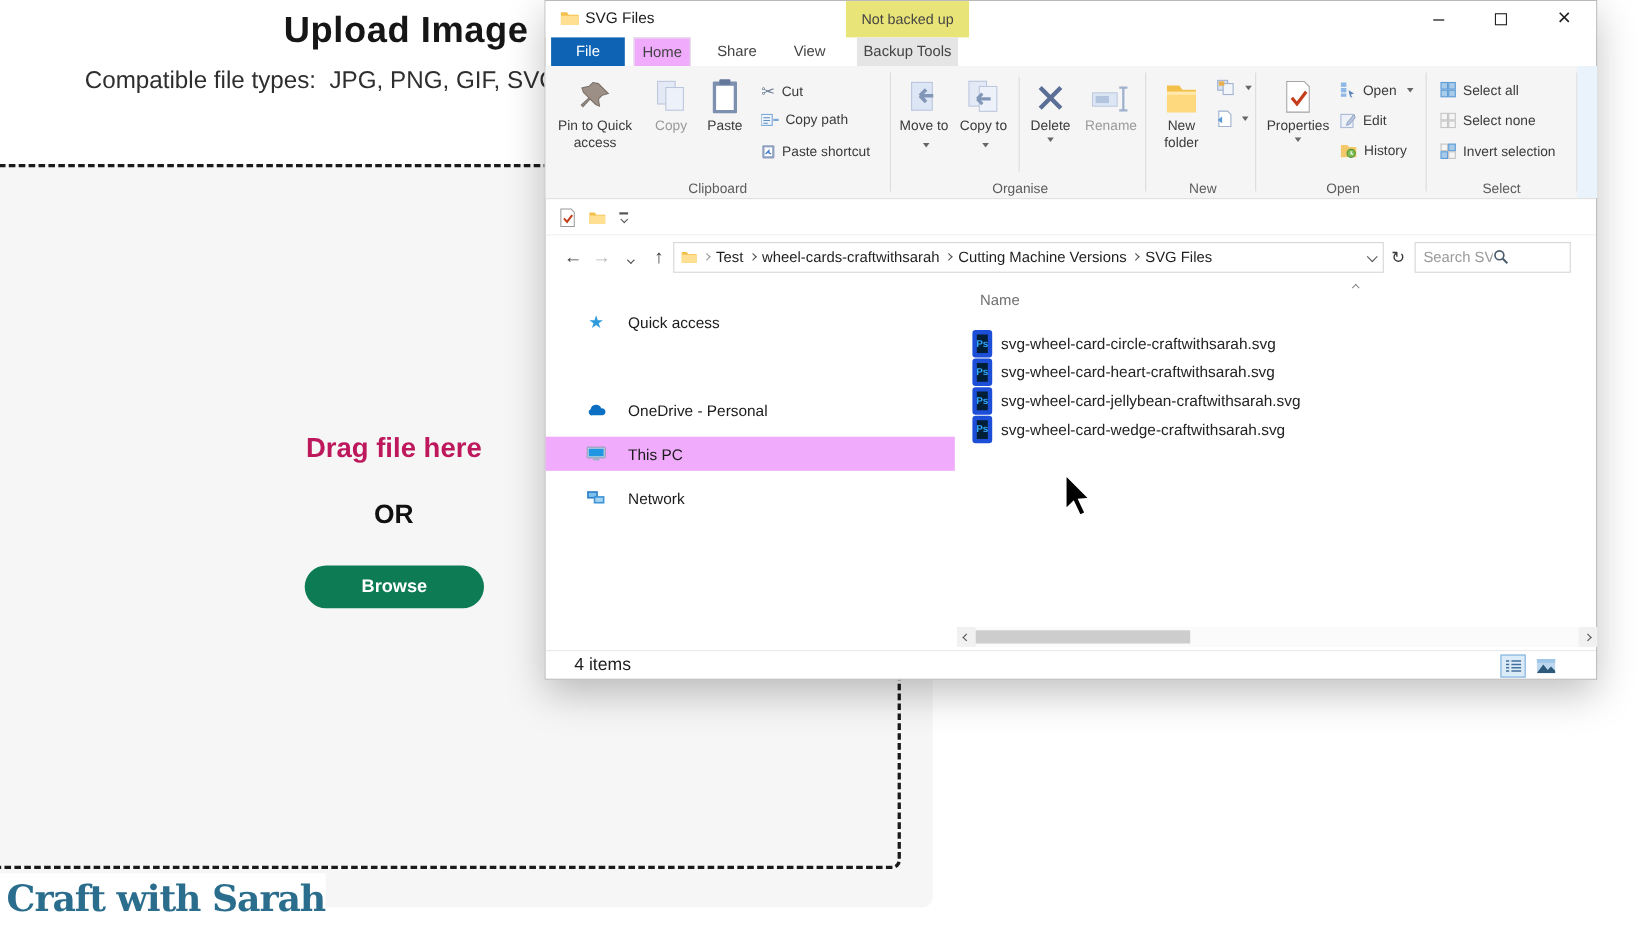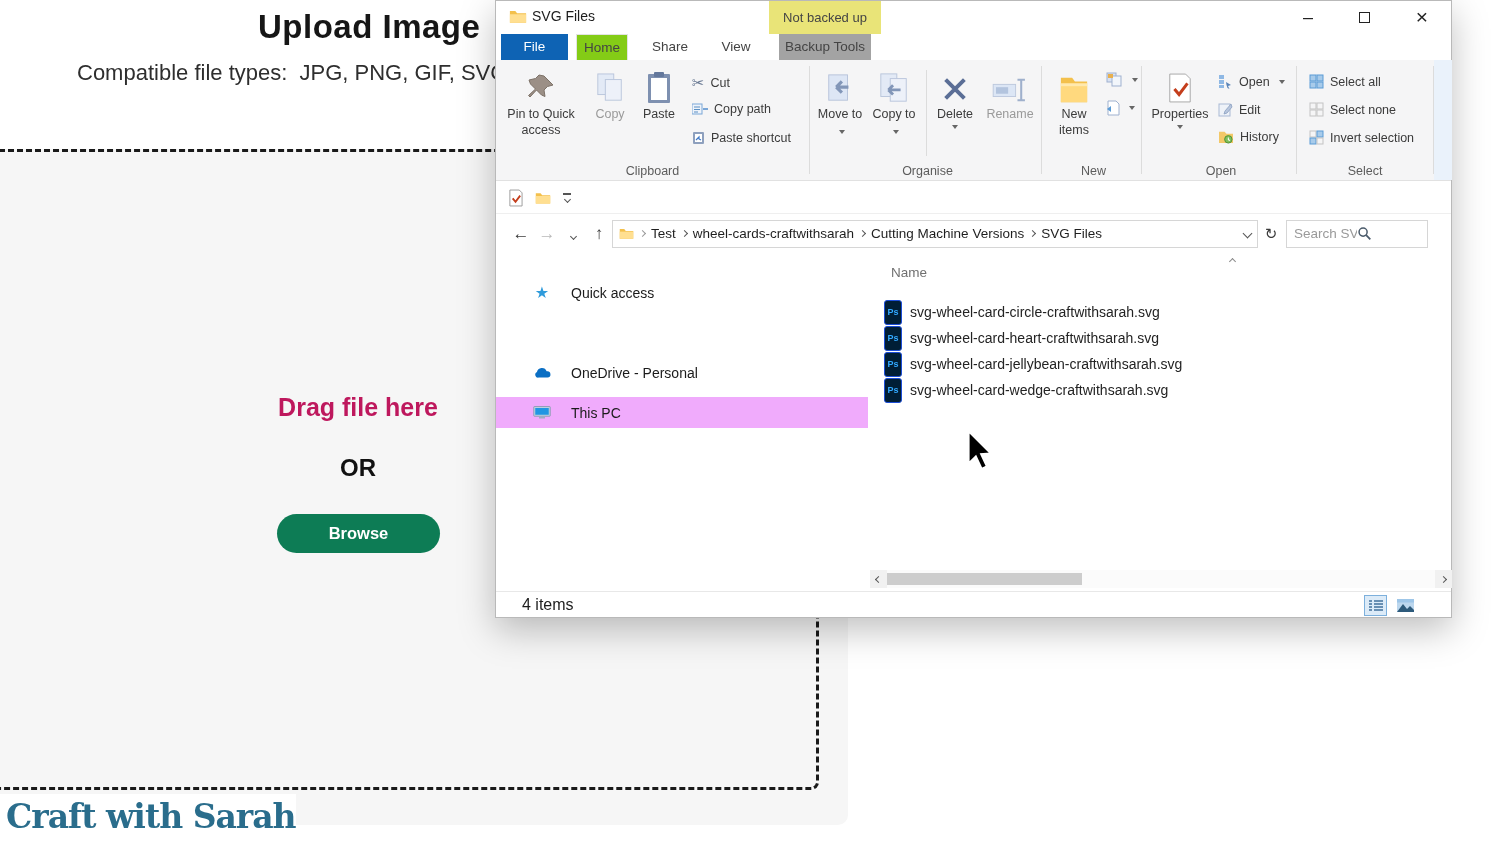--- a/index.html
+++ b/index.html
@@ -26,24 +26,24 @@
   #badge{left:273px;top:0;width:112px;height:33px;text-align:center;line-height:33px;font-size:13px;color:#454545}
   .winctl{top:4px;width:40px;height:24px;display:flex;align-items:center;justify-content:center;cursor:pointer}
   #ctl-min{left:792px;font-size:18px;color:#222}
   #ctl-max{left:848px}
   #ctl-max .sq{width:11px;height:11px;border:1.4px solid #222}
   #ctl-close{left:906px;font-size:21px;color:#222}
   
   #tabrow{left:0;top:33px;width:100%;height:26px}
   .tab{position:absolute;top:0;height:26px;line-height:26px;text-align:center;font-size:13.5px;color:#444;cursor:pointer}
   #tab-file{left:5px;width:67px;color:#fff}
-  #tab-home{left:80px;width:52px;background:#84cc16;border:1px solid #e3e3e3;border-bottom:none}
+  #tab-home{left:80px;width:52px;background:#f0abfc;border:1px solid #e3e3e3;border-bottom:none}
   #tab-share{left:148px;width:52px}
   #tab-view{left:214px;width:52px}
-  #tab-backup{left:283px;width:92px;background:#a3a3a3}
+  #tab-backup{left:283px;width:92px;background:#e5e5e5}
   #ribbon-collapse{left:898px;top:38px}
   #help-btn{left:930px;top:36px;width:19px;height:19px;border-radius:50%;background:#1065c0;color:#fff;
     font-size:12px;font-weight:bold;display:flex;align-items:center;justify-content:center;cursor:pointer}
   
   #ribbon{left:0;top:59px;width:100%;height:121px;background:#f5f5f6;border-bottom:1px solid #e1e1e1}
   .grp{position:absolute;top:0;height:121px}
   .glabel{position:absolute;bottom:3px;left:0;width:100%;text-align:center;font-size:12.5px;color:#5c5c5c}
   .vsep{position:absolute;top:6px;width:1px;height:108px;background:#dcdcdc}
   .bigbtn{position:absolute;top:6px;text-align:center;font-size:12.5px;color:#3b3b3b;line-height:1.25;cursor:pointer}
   .bigbtn .ico{height:38px;display:flex;align-items:flex-end;justify-content:center;margin-bottom:3px}
@@ -72,21 +72,21 @@
   #sidebar{left:0;top:252px;width:372px;height:318px}
   .srow{position:absolute;left:0;width:100%;height:31px;display:flex;align-items:center;cursor:pointer}
   .srow .sico{width:20px;margin-left:36px;display:flex;justify-content:center}
   .srow .slbl{margin-left:19px;font-size:14px;color:#1b1b1b}
   .srow.sel{background:#f0abfc}
   #files{left:374px;top:252px;width:581px;height:318px}
   #col-name{position:absolute;left:21px;top:12px;font-size:13.5px;color:#707070;cursor:pointer}
   #sort-chev{position:absolute;left:360px;top:6px}
   .frow{position:absolute;left:14px;height:26px;display:flex;align-items:center;gap:8px;cursor:pointer}
   .ps-ico{width:18px;height:25px;border-radius:3px;display:flex;align-items:center;justify-content:center;
-    font-size:9px;font-weight:bold;border:1px solid #1d4ed8}
+    font-size:9px;font-weight:bold;border:4px solid #1d4ed8}
   .fname{font-size:14px;color:#232323}
   
   #hscroll{left:374px;top:569px;width:582px;height:18px;background:#fbfbfb}
   .sbtn{position:absolute;top:0;width:17px;height:18px;background:#f1f1f1;display:flex;align-items:center;justify-content:center;cursor:pointer}
   #sb-left{left:0}#sb-right{left:565px}
   #sb-thumb{position:absolute;left:17px;top:3px;width:195px;height:12px;background:#cdcdcd;cursor:pointer}
   
   #statusbar{left:0;top:590px;width:100%;height:27px;border-top:1px solid #e8e8e8;display:flex;align-items:center}
   #item-count{margin-left:26px;font-size:16px;color:#1d1d1d}
   #view-btns{position:absolute;right:34px;top:3px;display:flex;gap:7px}
@@ -242,21 +242,21 @@
 
     <div class="grp" style="left:550px;width:95px">
       <div class="bigbtn" style="left:2px;width:52px">
         <div class="ico">
           <svg width="32" height="30" viewBox="0 0 34 32">
               <path d="M3 4h12l3 4h13v22H3z" fill="#f3c04c"></path>
               <path d="M3 10h28v20H3z" fill="#ffd97e"></path>
               <path d="M3 10h28v3H3z" fill="#ffe9ae"></path>
             </svg>
         </div>
-        <span>New items</span>
+        <span>New folder</span>
       </div>
       <div class="smallrow" style="left:60px;top:12px">
         <span>
           <svg width="17" height="15" viewBox="0 0 17 15">
               <rect x="1" y="1" width="9" height="9" fill="#d9e2f2" stroke="#9fb1cf"></rect>
               <rect x="6" y="4" width="9" height="10" fill="#f2f6fb" stroke="#9fb1cf"></rect>
               <rect x="2" y="2" width="5" height="4" fill="#e8b04f"></rect>
             </svg>
         </span>
         <span class="tri"></span>
@@ -429,20 +429,31 @@
     <div class="srow sel" style="top:144px">
       <span class="sico">
         <svg width="18" height="15" viewBox="0 0 24 20">
             <rect x="1" y="2" width="22" height="13" rx="1" fill="#bcd0e2" stroke="#7d93a8"></rect>
             <rect x="3" y="4" width="18" height="9" fill="#2196e3"></rect>
             <rect x="8" y="15.5" width="8" height="2.5" fill="#9bb0c2"></rect>
           </svg>
       </span>
       <span class="slbl">This PC</span>
     </div>
+    <div class="srow" style="top:184px">
+      <span class="sico">
+        <svg width="18" height="15" viewBox="0 0 24 20">
+            <rect x="1" y="2" width="13" height="9" fill="#2f80c3"></rect>
+            <rect x="3" y="4" width="9" height="5" fill="#7cc0ef"></rect>
+            <rect x="9" y="8" width="13" height="9" fill="#3f94d6"></rect>
+            <rect x="11" y="10" width="9" height="5" fill="#a6d4f5"></rect>
+          </svg>
+      </span>
+      <span class="slbl">Network</span>
+    </div>
   </div>
 
   <div class="abs" id="files">
     <span class="chev up sm" id="sort-chev" style="border-color:#8a8a8a"></span>
     <span id="col-name">Name</span>
     <div class="frow" style="top:46px">
       <span class="ps-ico" style="background: rgb(0, 30, 54); color: rgb(49, 168, 255);">Ps</span>
       <span class="fname">svg-wheel-card-circle-craftwithsarah.svg</span>
     </div>
     <div class="frow" style="top:72px">

